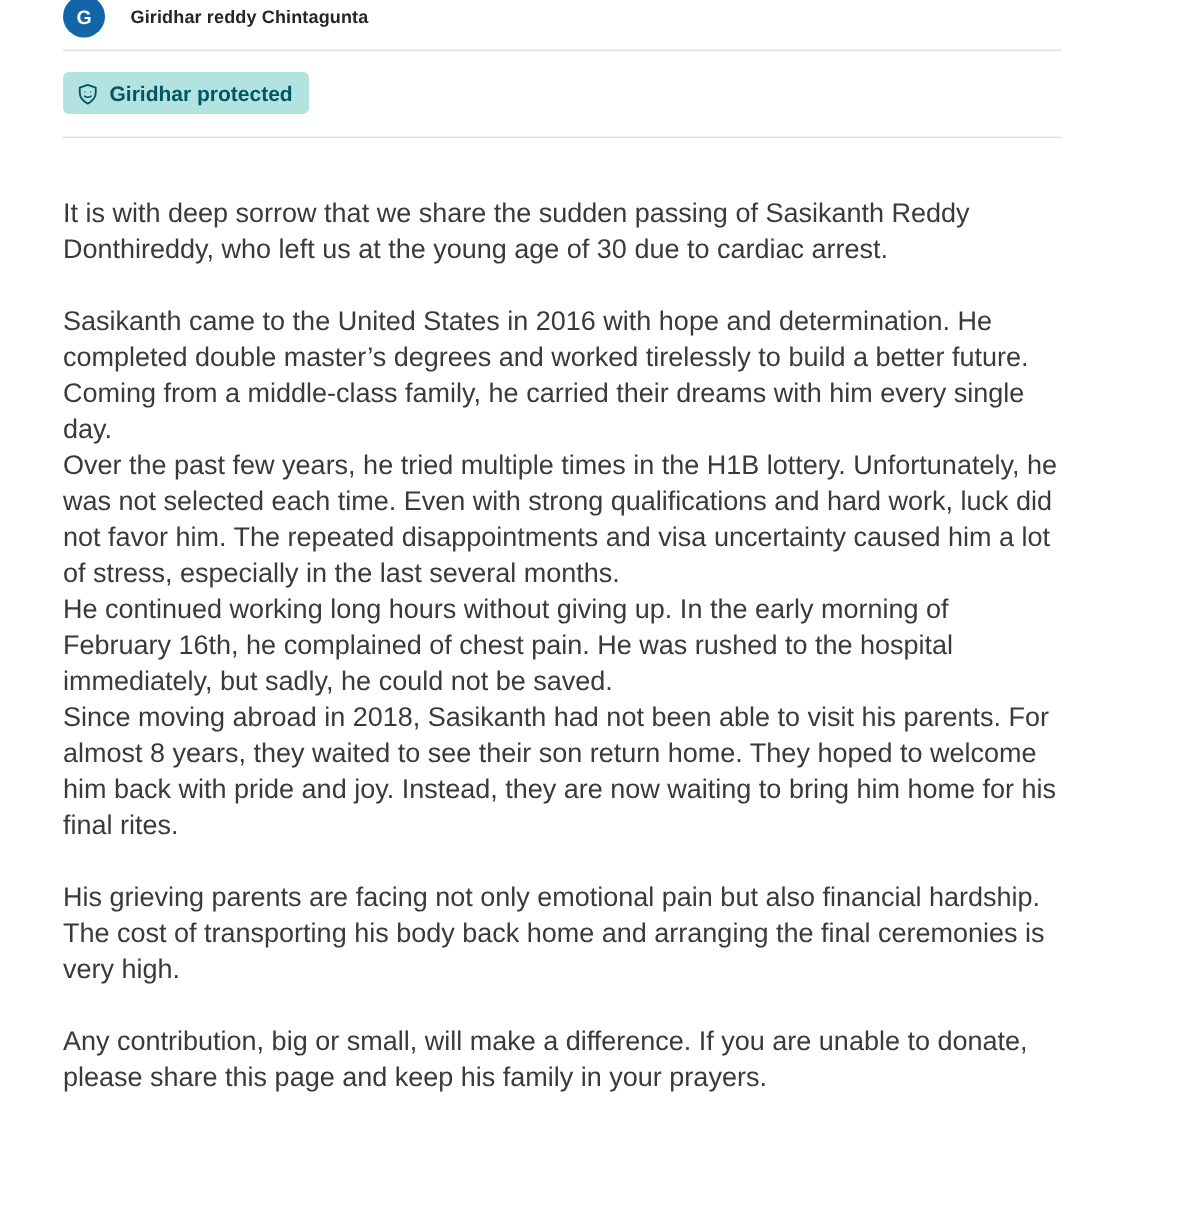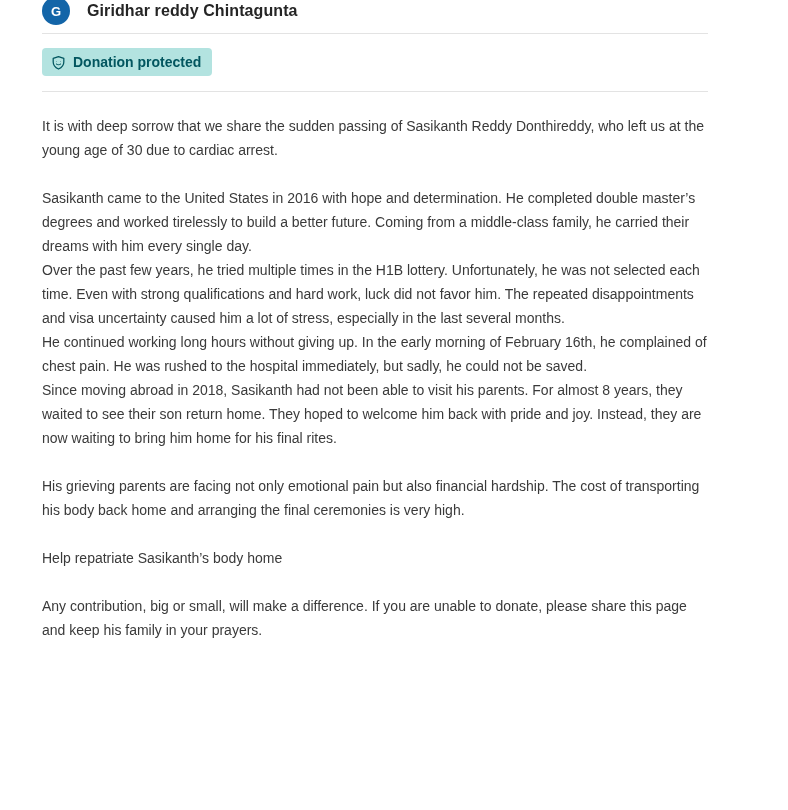--- a/index.html
+++ b/index.html
@@ -35,21 +35,21 @@
     background: #1365a8;
     color: #ffffff;
     font-size: 13px;
     font-weight: 700;
     display: flex;
     align-items: center;
     justify-content: center;
     flex: 0 0 auto;
   }
   .organizer-name {
-    font-size: 16px;
+    font-size: 12px;
     font-weight: 700;
     color: #252525;
     letter-spacing: 0.1px;
   }
   .divider {
     border: none;
     border-top: 1px solid #e3e3e3;
     margin: 0;
     width: 100%;
   }
@@ -66,22 +66,22 @@
     font-weight: 700;
     padding: 5px 11px 5px 9px;
     border-radius: 4px;
     border: none;
     font-family: "Liberation Sans", sans-serif;
     cursor: pointer;
     line-height: 18px;
   }
   .badge svg { display: block; }
   .story {
-    margin-top: 22px;
-    font-size: 14px;
+    margin-top: 38px;
+    font-size: 18px;
     line-height: 24px;
     color: #3a3a3a;
   }
   .story p { margin: 0; }
   .story p.spaced { margin-top: 24px; }
 </style>
 </head>
 <body>
 
 <div class="content">
@@ -96,30 +96,29 @@
   <div class="badge-row">
     <button class="badge" style="background: rgb(179, 227, 224); color: rgb(2, 86, 95);">
       <span>
         <svg width="15" height="15" viewBox="0 0 24 24" fill="none" stroke="currentColor" stroke-width="2" stroke-linecap="round" stroke-linejoin="round">
           <path d="M12 2.5 L20.5 5.5 V11 C20.5 16.5 17 20 12 22.5 C7 20 3.5 16.5 3.5 11 V5.5 Z"></path>
           <circle cx="9" cy="10" r="0.6" fill="currentColor" stroke="none"></circle>
           <circle cx="15" cy="10" r="0.6" fill="currentColor" stroke="none"></circle>
           <path d="M8.5 14.5 C10.5 16 13.5 16 15.5 14.5" stroke-width="1.6"></path>
         </svg>
       </span>
-      <span>Donation protected</span>
+      <span>Giridhar protected</span>
     </button>
   </div>
 
   <hr class="divider divider-2">
 
   <div class="story">
     <p>It is with deep sorrow that we share the sudden passing of Sasikanth Reddy Donthireddy, who left us at the young age of 30 due to cardiac arrest.</p>
     <p class="spaced">Sasikanth came to the United States in 2016 with hope and determination. He completed double master’s degrees and worked tirelessly to build a better future. Coming from a middle-class family, he carried their dreams with him every single day.</p>
     <p>Over the past few years, he tried multiple times in the H1B lottery. Unfortunately, he was not selected each time. Even with strong qualifications and hard work, luck did not favor him. The repeated disappointments and visa uncertainty caused him a lot of stress, especially in the last several months.</p>
     <p>He continued working long hours without giving up. In the early morning of February 16th, he complained of chest pain. He was rushed to the hospital immediately, but sadly, he could not be saved.</p>
     <p>Since moving abroad in 2018, Sasikanth had not been able to visit his parents. For almost 8 years, they waited to see their son return home. They hoped to welcome him back with pride and joy. Instead, they are now waiting to bring him home for his final rites.</p>
     <p class="spaced">His grieving parents are facing not only emotional pain but also financial hardship. The cost of transporting his body back home and arranging the final ceremonies is very high.</p>
-    <p class="spaced">Help repatriate Sasikanth’s body home</p>
     <p class="spaced">Any contribution, big or small, will make a difference. If you are unable to donate, please share this page and keep his family in your prayers.</p>
   </div>
 
 </div>
 
 </body></html>

